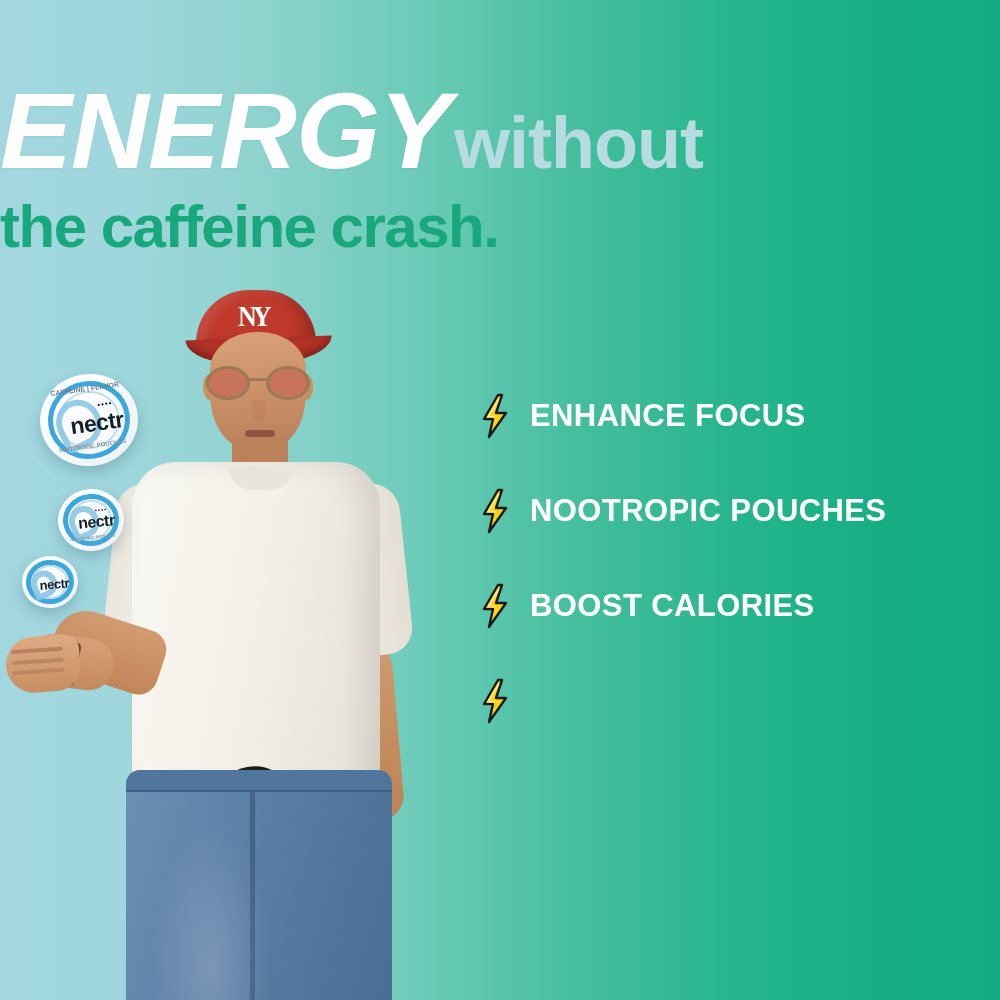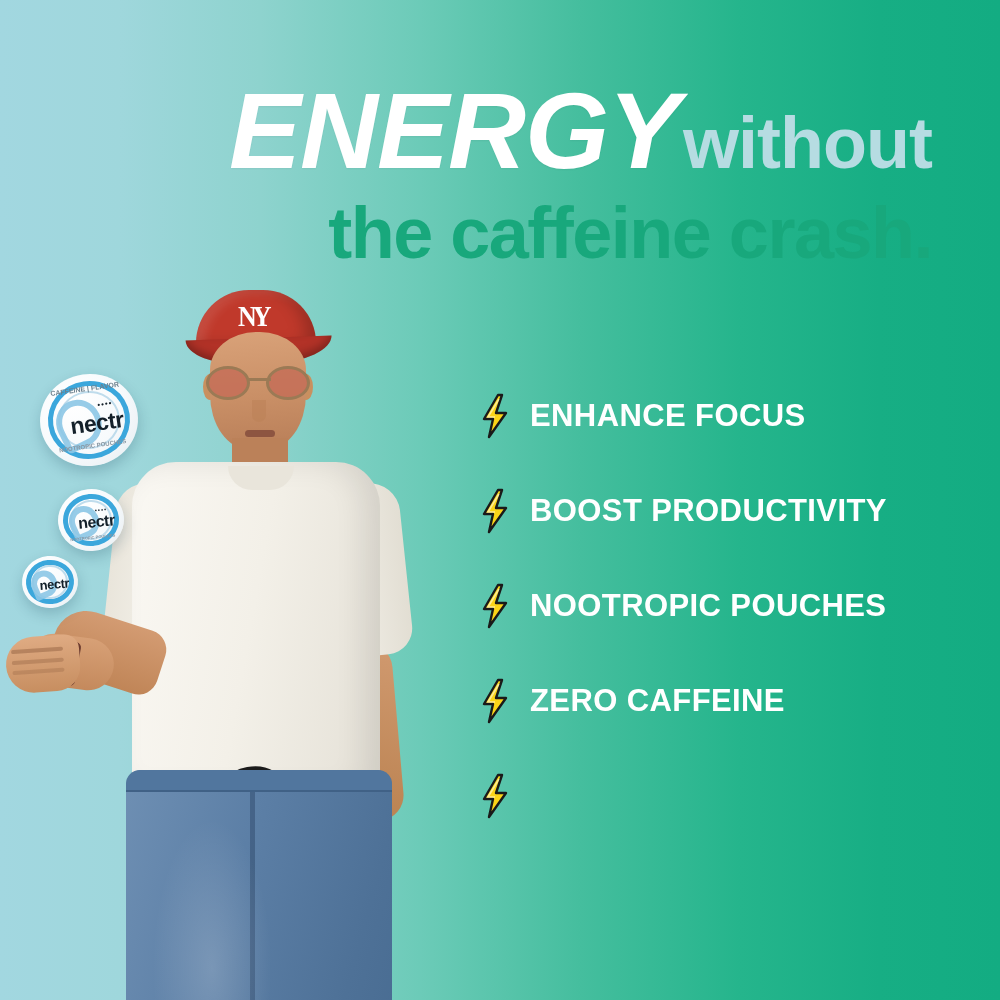--- a/index.html
+++ b/index.html
@@ -22,21 +22,21 @@
        #17AE84 88%,
        #13AC82 100%);
     overflow:hidden;
   }
 
   
   .headline {
     position:absolute;
     left:0; top:78px;
     width:932px;
-    text-align:right;
+    text-align:left;
     line-height:0.98;
     white-space:nowrap;
   }
   .hl-line1 { display:block; }
   .hl-energy {
     font-size:108px;
     font-weight:900;
     font-style:italic;
     letter-spacing:-1px;
     color:#FFFFFF;
@@ -46,21 +46,21 @@
   .hl-without {
     font-size:72px;
     font-weight:800;
     color:#B6DCE2;
     letter-spacing:-1px;
     margin-left:4px;
   }
   .hl-line2 {
     display:block;
     margin-top:14px;
-    font-size:72px;
+    font-size:60px;
     font-weight:800;
     color:#18A87C;
     letter-spacing:-1.5px;
   }
 
   
   .benefits {
     position:absolute;
     left:478px; top:368px;
     width:520px;
@@ -422,48 +422,39 @@
     <div class="benefit-row">
       <span class="bolt">
         <svg viewBox="0 0 34 46">
           <path d="M20 2 L6 26 L15 26 L11 44 L28 20 L18 20 L24 2 Z" fill="#FAD418" stroke="#1A1A1A" stroke-width="2.4" stroke-linejoin="round"></path>
           <path d="M21 6 L10 24 L17 24" fill="none" stroke="#FFFFFF" stroke-width="1.6" opacity=".55"></path>
         </svg>
       </span>
       <span class="benefit-label">ENHANCE FOCUS</span>
     </div>
 
-    <div class="benefit-row">
-      <span class="bolt">
-        <svg viewBox="0 0 34 46">
-          <path d="M20 2 L6 26 L15 26 L11 44 L28 20 L18 20 L24 2 Z" fill="#FAD418" stroke="#1A1A1A" stroke-width="2.4" stroke-linejoin="round"></path>
-          <path d="M21 6 L10 24 L17 24" fill="none" stroke="#FFFFFF" stroke-width="1.6" opacity=".55"></path>
-        </svg>
-      </span>
-      <span class="benefit-label">BOOST PRODUCTIVITY</span>
-    </div>
 
     <div class="benefit-row">
       <span class="bolt">
         <svg viewBox="0 0 34 46">
           <path d="M20 2 L6 26 L15 26 L11 44 L28 20 L18 20 L24 2 Z" fill="#FAD418" stroke="#1A1A1A" stroke-width="2.4" stroke-linejoin="round"></path>
           <path d="M21 6 L10 24 L17 24" fill="none" stroke="#FFFFFF" stroke-width="1.6" opacity=".55"></path>
         </svg>
       </span>
       <span class="benefit-label">NOOTROPIC POUCHES</span>
     </div>
 
     <div class="benefit-row">
       <span class="bolt">
         <svg viewBox="0 0 34 46">
           <path d="M20 2 L6 26 L15 26 L11 44 L28 20 L18 20 L24 2 Z" fill="#FAD418" stroke="#1A1A1A" stroke-width="2.4" stroke-linejoin="round"></path>
           <path d="M21 6 L10 24 L17 24" fill="none" stroke="#FFFFFF" stroke-width="1.6" opacity=".55"></path>
         </svg>
       </span>
-      <span class="benefit-label">ZERO CAFFEINE</span>
+      <span class="benefit-label">BOOST CALORIES</span>
     </div>
 
     <div class="benefit-row">
       <span class="bolt">
         <svg viewBox="0 0 34 46">
           <path d="M20 2 L6 26 L15 26 L11 44 L28 20 L18 20 L24 2 Z" fill="#FAD418" stroke="#1A1A1A" stroke-width="2.4" stroke-linejoin="round"></path>
           <path d="M21 6 L10 24 L17 24" fill="none" stroke="#FFFFFF" stroke-width="1.6" opacity=".55"></path>
         </svg>
       </span>
     </div>

